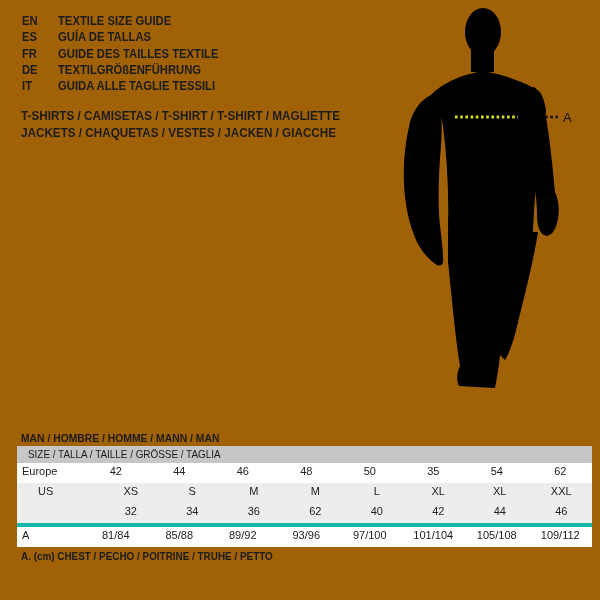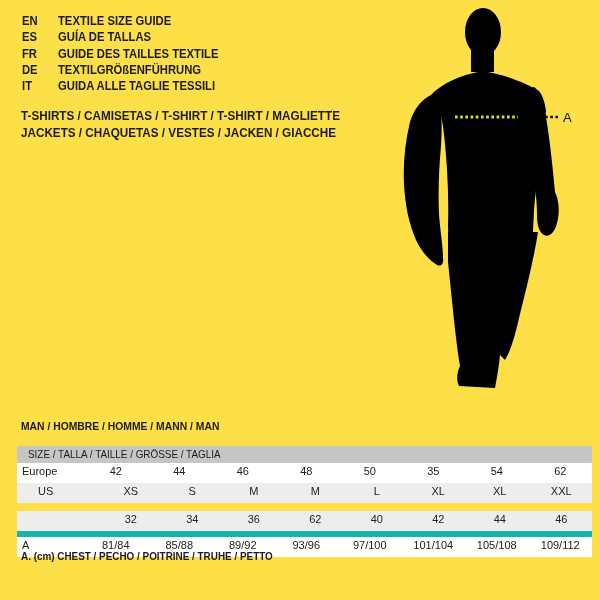--- a/index.html
+++ b/index.html
@@ -2,40 +2,40 @@
 <html style="--bar: #c6c6c6; --shade: #ededed;"><head>
 <meta charset="utf-8">
 <style>
   html,body{margin:0;padding:0;}
   body{
     width:600px;height:600px;background:#fff;
     font-family:"Liberation Sans", sans-serif;
     color:#1b1b1b;
     -webkit-font-smoothing:antialiased;
   }
-  .canvas{position:relative;width:600px;height:600px;overflow:hidden;background:#fde047;}
+  .canvas{position:relative;width:600px;height:600px;overflow:hidden;background:#a16207;}
 
   
   .cond{transform:scaleX(0.9);transform-origin:0 0;display:block;white-space:nowrap;}
 
   .lang-block{position:absolute;left:22px;top:13px;}
   .lang-row{display:grid;grid-template-columns:40px auto;height:16.3px;line-height:16.3px;
             font-weight:bold;font-size:12.5px;letter-spacing:0;}
   .categories{position:absolute;left:21px;top:108px;font-weight:bold;font-size:13px;line-height:16.6px;}
 
   .figure-svg{position:absolute;left:398px;top:2px;}
   .figure-svg text{font-family:"Liberation Sans",sans-serif;font-size:13px;fill:#111;}
 
-  .man-caption{position:absolute;left:21px;top:420px;font-size:11.5px;font-weight:bold;}
+  .man-caption{position:absolute;left:21px;top:432px;font-size:11.5px;font-weight:bold;}
 
   .size-table{position:absolute;left:17px;top:446px;width:575px;font-size:11px;color:#222;}
   .t-header{height:17px;line-height:17px;background:var(--bar,#c6c6c6);padding-left:11px;color:#1b1b1b;}
   .t-row{display:flex;height:20px;line-height:16.8px;background:#fff;}
   .t-row.shaded{background:var(--shade,#ededed);padding-left:16px;}
-  .t-row.band-end{border-bottom:6px solid #14b8a6;margin-top:8px;}
+  .t-row.band-end{border-bottom:4px solid #14b8a6;}
   .t-label{width:62px;padding-left:5px;flex:0 0 auto;}
   .t-cell{flex:1 1 0;text-align:center;}
 
   .footnote{position:absolute;left:21px;top:550px;font-size:11px;font-weight:bold;}
 </style>
 </head>
 <body>
 
 <div class="canvas">
 

